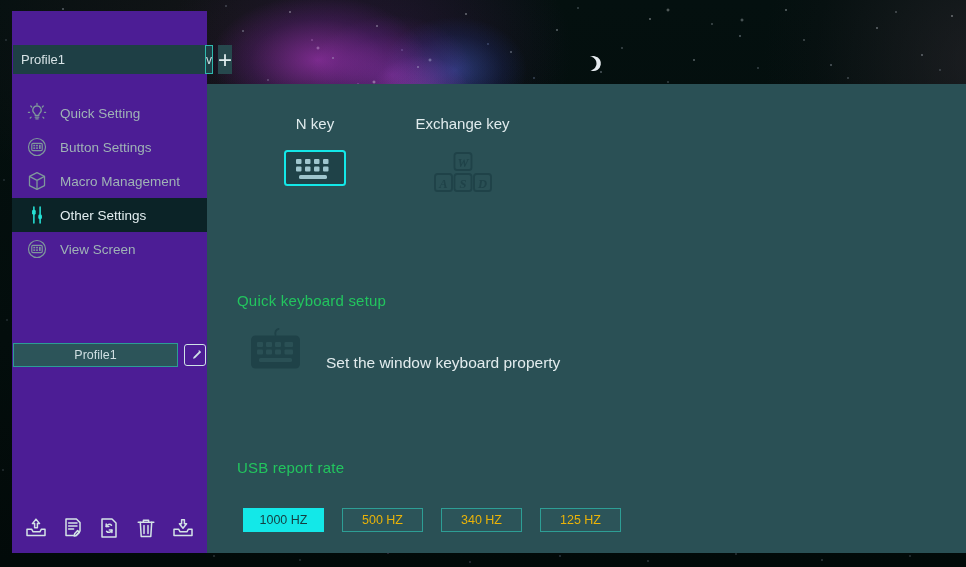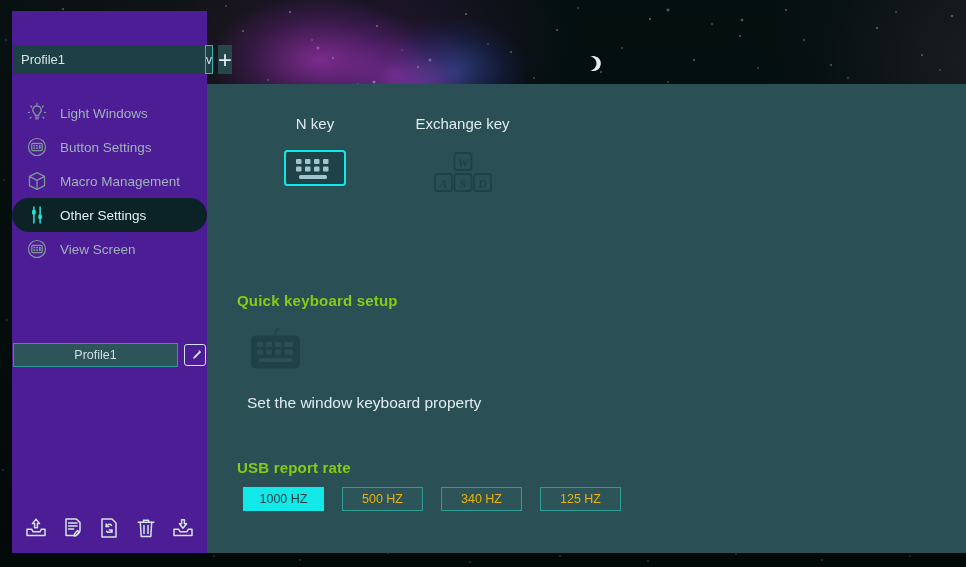--- a/index.html
+++ b/index.html
@@ -158,21 +158,21 @@
 
   #nav-list { margin-top: 22px; }
   .nav-item {
     height: 34px;
     display: flex; align-items: center;
     padding-left: 12px;
     cursor: pointer;
     color: #9fb3b6;
     font-size: 13.5px;
   }
-  .nav-item.active { background: #0b2327; color: #e3eef0; border-radius: 17px; }
+  .nav-item.active { background: #0b2327; color: #e3eef0; }
   .nav-icon {
     width: 26px; height: 26px; margin-right: 10px;
     display: flex; align-items: center; justify-content: center;
     flex: 0 0 auto;
   }
   .nav-icon svg { display: block; }
   .nav-label { white-space: nowrap; }
 
   #profile-name-row {
     margin-top: 77px;
@@ -206,24 +206,23 @@
     cursor: pointer;
   }
 
   
   #main-panel {
     position: absolute; left: 195px; top: 73px;
     width: 759px; height: 469px;
     background: #2a5055;
   }
   .section-title {
-    color: #84cc16;
+    color: #22c55e;
     font-size: 15px;
     letter-spacing: .2px;
-    font-weight: bold;
   }
 
   
   #toggles-row {
     position: absolute; left: 38px; top: 31px;
     display: flex;
   }
   .toggle-cell { display: flex; flex-direction: column; align-items: center; }
   .toggle-cell.c1 { width: 155px; }
   .toggle-cell.c2 { width: 155px; }
@@ -231,34 +230,33 @@
   .toggle-label {
     color: #e0ebed; font-size: 15px; margin-bottom: 18px;
     white-space: nowrap;
   }
   .toggle-art { cursor: pointer; display:flex; align-items:center; justify-content:center; }
 
   
   #quick-setup-title { position: absolute; left: 30px; top: 208px; }
   #quick-setup-row {
     position: absolute; left: 40px; top: 243px;
-    display: flex; align-items: flex-start; gap: 22px;
-    cursor: pointer;
-    flex-direction: column;
+    display: flex; align-items: flex-end; gap: 22px;
+    cursor: pointer;
   }
   #kb-icon-wrap {
     width: 57px; height: 45px;
     display: flex; align-items: flex-end; justify-content: center;
   }
   #quick-setup-text { color: #e2ecee; font-size: 15.5px; }
 
   
   #usb-title { position: absolute; left: 30px; top: 375px; }
   #usb-btn-row {
-    position: absolute; left: 28px; top: 403px;
+    position: absolute; left: 28px; top: 424px;
     display: flex; gap: 18px; padding-left: 8px;
   }
   .rate-btn {
     width: 81px; height: 24px;
     background: #2c5459;
     border: 1px solid #2d9e95;
     color: #eab308;
     font-size: 12.5px;
     display: flex; align-items: center; justify-content: center;
     cursor: pointer;
@@ -293,21 +291,21 @@
     <div id="nav-list">
 
       <div class="nav-item">
         <span class="nav-icon">
           <svg width="22" height="22" viewBox="0 0 24 24" fill="none" stroke="#7e979b" stroke-width="1.4" stroke-linecap="round">
             <path d="M12 4.2a4.6 4.6 0 0 0-2.7 8.3c.5.4.8 1 .8 1.6v.6h3.8v-.6c0-.6.3-1.2.8-1.6A4.6 4.6 0 0 0 12 4.2z"></path>
             <path d="M10.1 16.6h3.8M10.7 18.3h2.6"></path>
             <path d="M12 1.6v1.4M5.2 4.4l1 1M18.8 4.4l-1 1M2.6 11.2h1.3M20.1 11.2h1.3M4.6 17.4l1-.9M19.4 17.4l-1-.9"></path>
           </svg>
         </span>
-        <span class="nav-label">Light Windows</span>
+        <span class="nav-label">Quick Setting</span>
       </div>
 
       <div class="nav-item">
         <span class="nav-icon">
           <svg width="22" height="22" viewBox="0 0 24 24" fill="none" stroke="#7e979b" stroke-width="1.3">
             <circle cx="12" cy="12" r="9.3"></circle>
             <rect x="6.3" y="8.1" width="11.4" height="7.8" rx="1.2"></rect>
             <rect x="8" y="9.6" width="2" height="1.7" fill="#7e979b" stroke="none"></rect>
             <rect x="11" y="9.6" width="2" height="1.7" fill="#7e979b" stroke="none"></rect>
             <rect x="8" y="12.4" width="2" height="1.7" fill="#7e979b" stroke="none"></rect>

